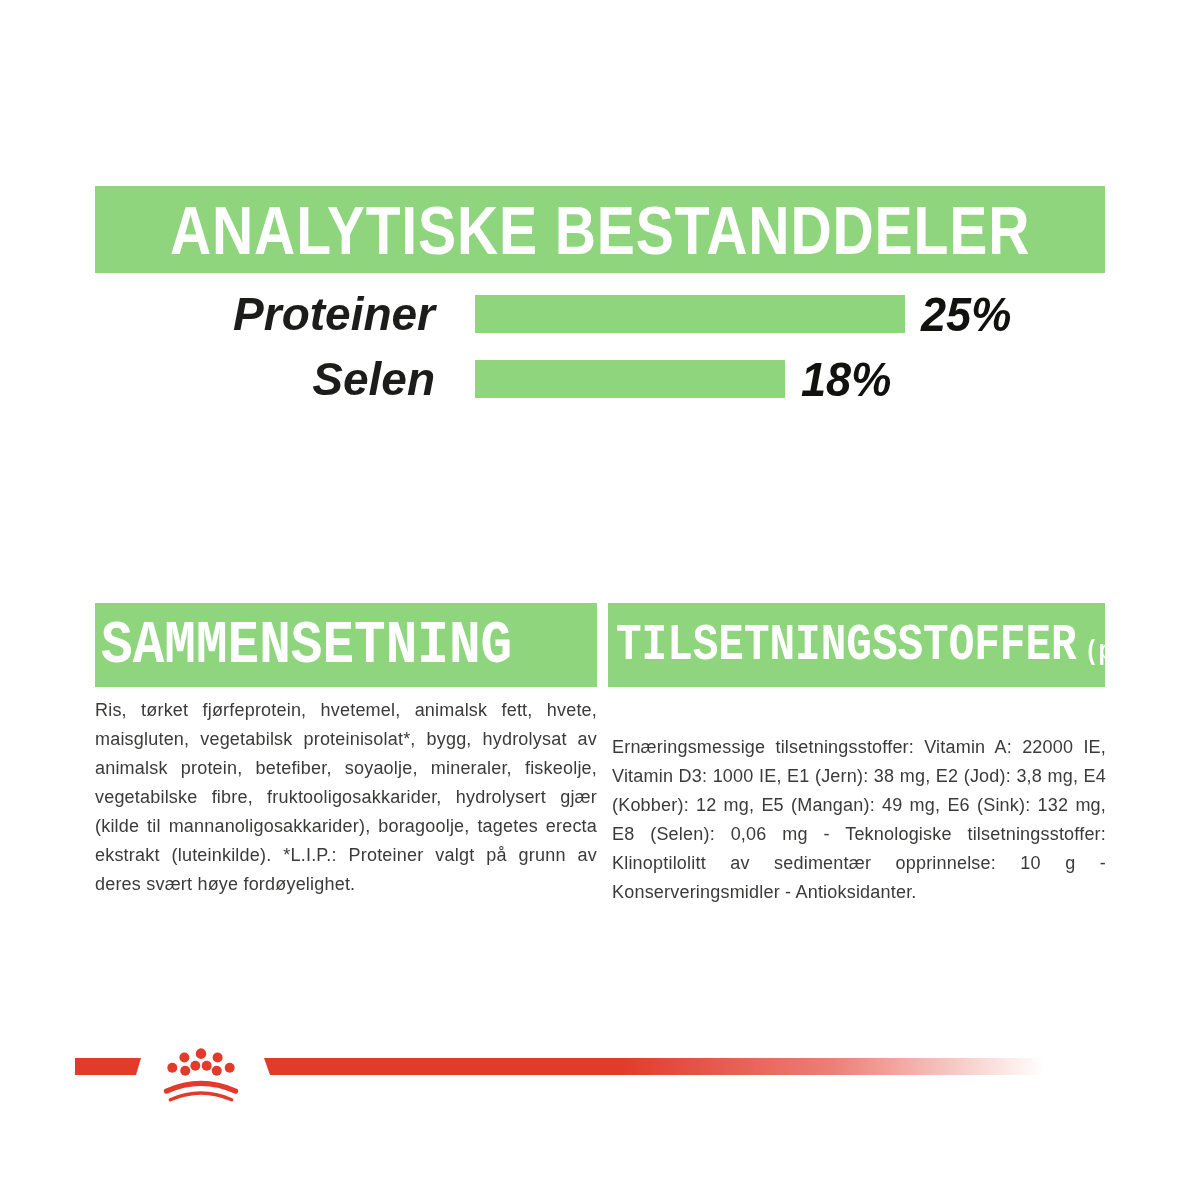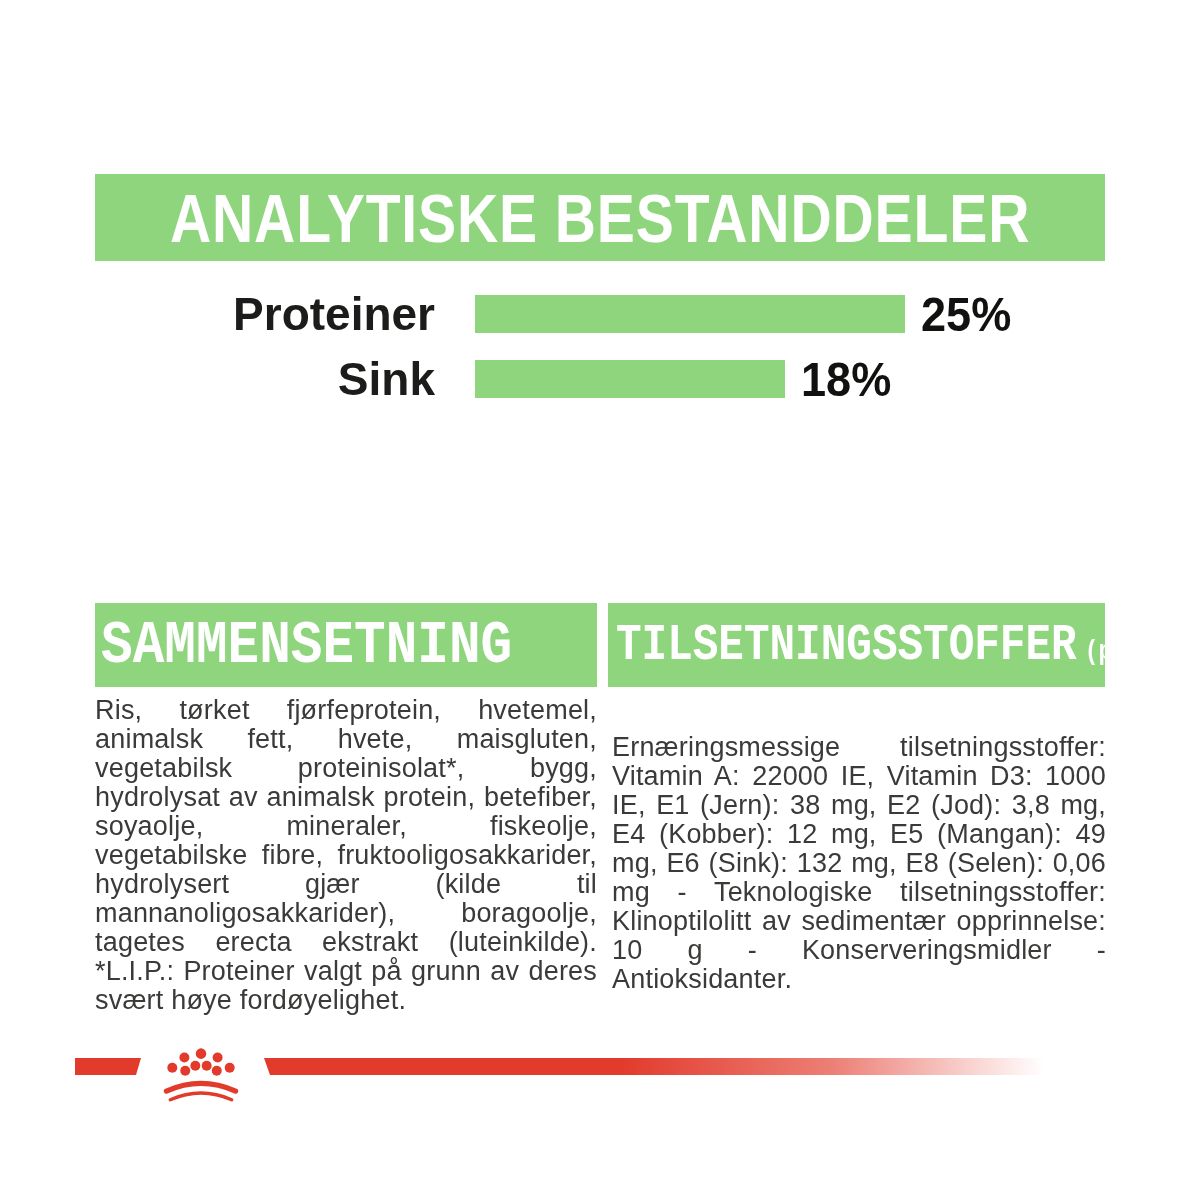--- a/index.html
+++ b/index.html
@@ -16,21 +16,21 @@
     width: 1200px; height: 1200px;
     position: relative; overflow: hidden;
   }
   .canvas {
     position: absolute; left: 0; top: 0;
     width: 1200px; height: 1200px; background: var(--white);
   }
 
   
   .main-banner {
-    position: absolute; left: 95px; top: 174px;
+    position: absolute; left: 95px; top: 186px;
     width: 1010px; height: 87px;
     background: var(--green);
     display: flex; align-items: center; justify-content: center;
   }
   .main-banner .banner-text {
     color: var(--white);
     font-weight: 700;
     font-size: 68px;
     letter-spacing: 1px;
     white-space: nowrap;
@@ -38,20 +38,21 @@
     transform: scaleX(0.84);
     transform-origin: center;
   }
 
   
   .chart {
     position: absolute; left: 95px; top: 295px;
     width: 1010px;
     display: flex; flex-direction: column;
     gap: 27px;
+    font-style: italic;
   }
   .chart-row {
     display: flex; align-items: center;
     height: 38px;
   }
   .chart-label {
     width: 340px;
     text-align: right;
     font-weight: 700;
     font-size: 46px;
@@ -103,21 +104,21 @@
   .section-title-suffix {
     font-size: 28px;
     font-weight: 700;
     margin-left: 10px;
     vertical-align: baseline;
   }
 
   
   .body-col {
     position: absolute; top: 696px;
-    font-size: 27px;
+    font-size: 18px;
     line-height: 29px;
     color: var(--body-text);
     text-align: justify;
     letter-spacing: 0.2px;
   }
   .body-col.left { left: 95px; width: 502px; }
   .body-col.right { left: 612px; width: 494px; margin-top: 37px; }
 
   
   .footer-bar {
@@ -149,21 +150,21 @@
     <span class="banner-text">ANALYTISKE BESTANDDELER</span>
   </div>
 
   <div class="chart" id="chart-rows">
       <div class="chart-row">
         <div class="chart-label">Proteiner</div>
         <div class="chart-bar" style="width: 430px; background: rgb(142, 213, 125);"></div>
         <div class="chart-value">25%</div>
       </div>
       <div class="chart-row">
-        <div class="chart-label">Sink</div>
+        <div class="chart-label">Selen</div>
         <div class="chart-bar" style="width: 310px; background: rgb(142, 213, 125);"></div>
         <div class="chart-value">18%</div>
       </div>
     </div>
 
   <div class="section-banner left">
     <span class="section-title">SAMMENSETNING</span>
   </div>
   <div class="body-col left">Ris, tørket fjørfeprotein, hvetemel, animalsk fett, hvete, maisgluten, vegetabilsk proteinisolat*, bygg, hydrolysat av animalsk protein, betefiber, soyaolje, mineraler, fiskeolje, vegetabilske fibre, fruktooligosakkarider, hydrolysert gjær (kilde til mannanoligosakkarider), boragoolje, tagetes erecta ekstrakt (luteinkilde). *L.I.P.: Proteiner valgt på grunn av deres svært høye fordøyelighet.</div>
 

